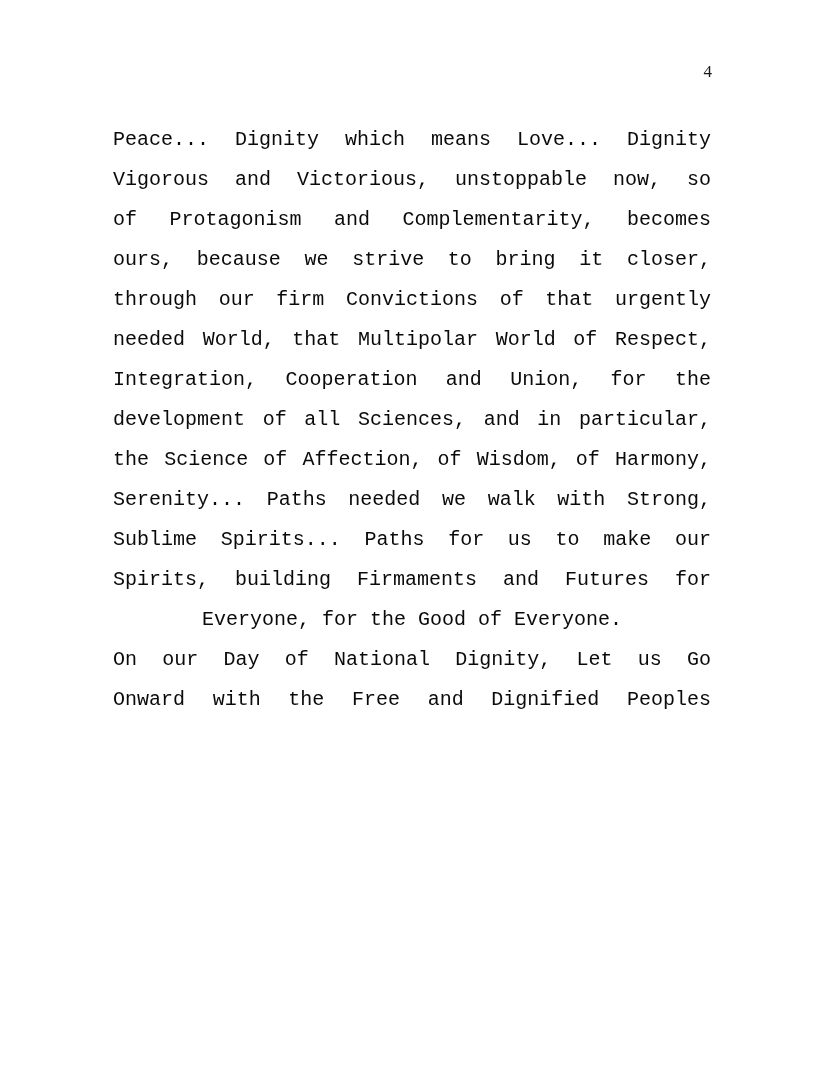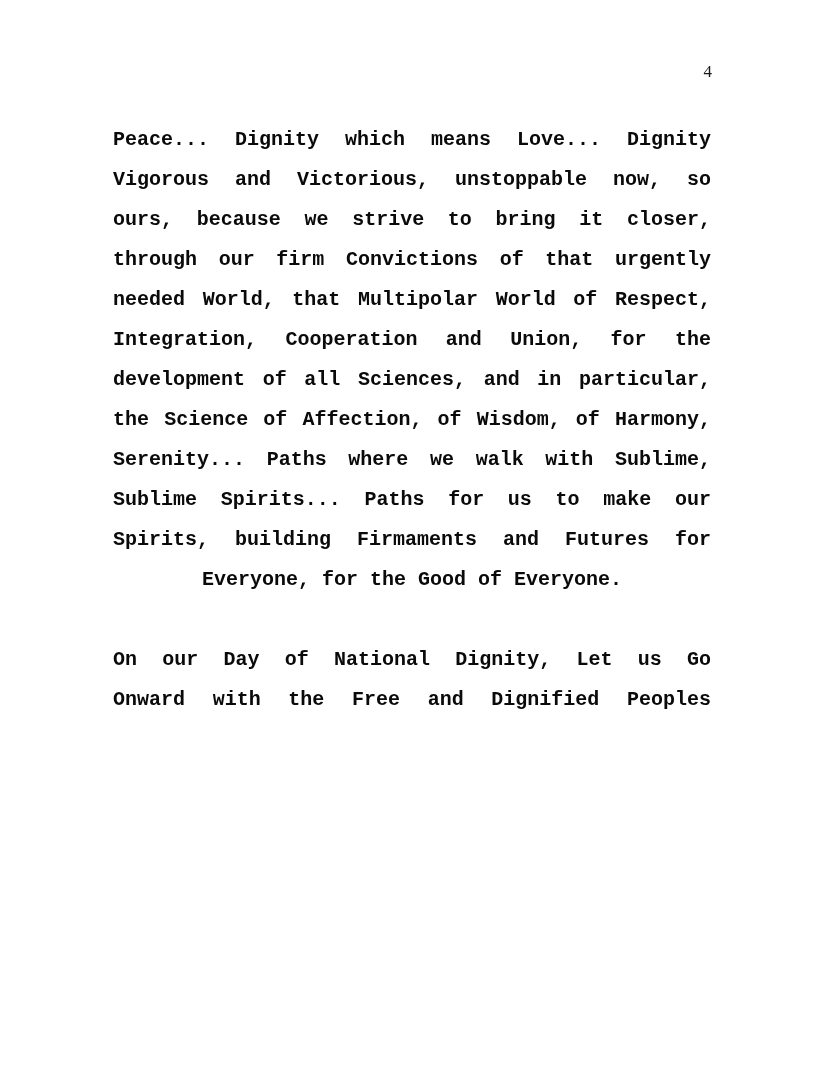--- a/index.html
+++ b/index.html
@@ -23,27 +23,27 @@
     font-size: 17px;
     font-weight: normal;
     color: #1a1a1a;
   }
   .body-text {
     position: absolute;
     left: 113px;
     top: 120px;
     width: 598px;
     font-family: "Liberation Mono", "DejaVu Sans Mono", monospace;
-    font-weight: bold;
+    font-weight: normal;
     font-size: 20px;
     line-height: 40px;
     color: #0a0a0a;
   }
   .para { margin: 0; padding: 0; }
-  .para + .para { margin-top: 40px; }
+  .para + .para { }
   .line {
     white-space: nowrap;
     text-align: center;
   }
   .line.just {
     white-space: normal;
     text-align: justify;
     text-align-last: justify;
   }
 </style>
@@ -52,27 +52,28 @@
 
 <div class="page">
 
   <div class="page-number">4</div>
 
   <div class="body-text">
 
     <div class="para">
       <div class="line just">Peace... Dignity which means Love... Dignity</div>
       <div class="line just">Vigorous and Victorious, unstoppable now, so</div>
+      <div class="line just">of Protagonism and Complementarity, becomes</div>
       <div class="line just">ours, because we strive to bring it closer,</div>
       <div class="line just">through our firm Convictions of that urgently</div>
       <div class="line just">needed World, that Multipolar World of Respect,</div>
       <div class="line just">Integration, Cooperation and Union, for the</div>
       <div class="line just">development of all Sciences, and in particular,</div>
       <div class="line just">the Science of Affection, of Wisdom, of Harmony,</div>
-      <div class="line just">Serenity... Paths where we walk with Sublime,</div>
+      <div class="line just">Serenity... Paths needed we walk with Strong,</div>
       <div class="line just">Sublime Spirits... Paths for us to make our</div>
       <div class="line just">Spirits, building Firmaments and Futures for</div>
       <div class="line">Everyone, for the Good of Everyone.</div>
     </div>
 
     <div class="para">
       <div class="line just">On our Day of National Dignity, Let us Go</div>
       <div class="line just">Onward with the Free and Dignified Peoples</div>
     </div>
 

